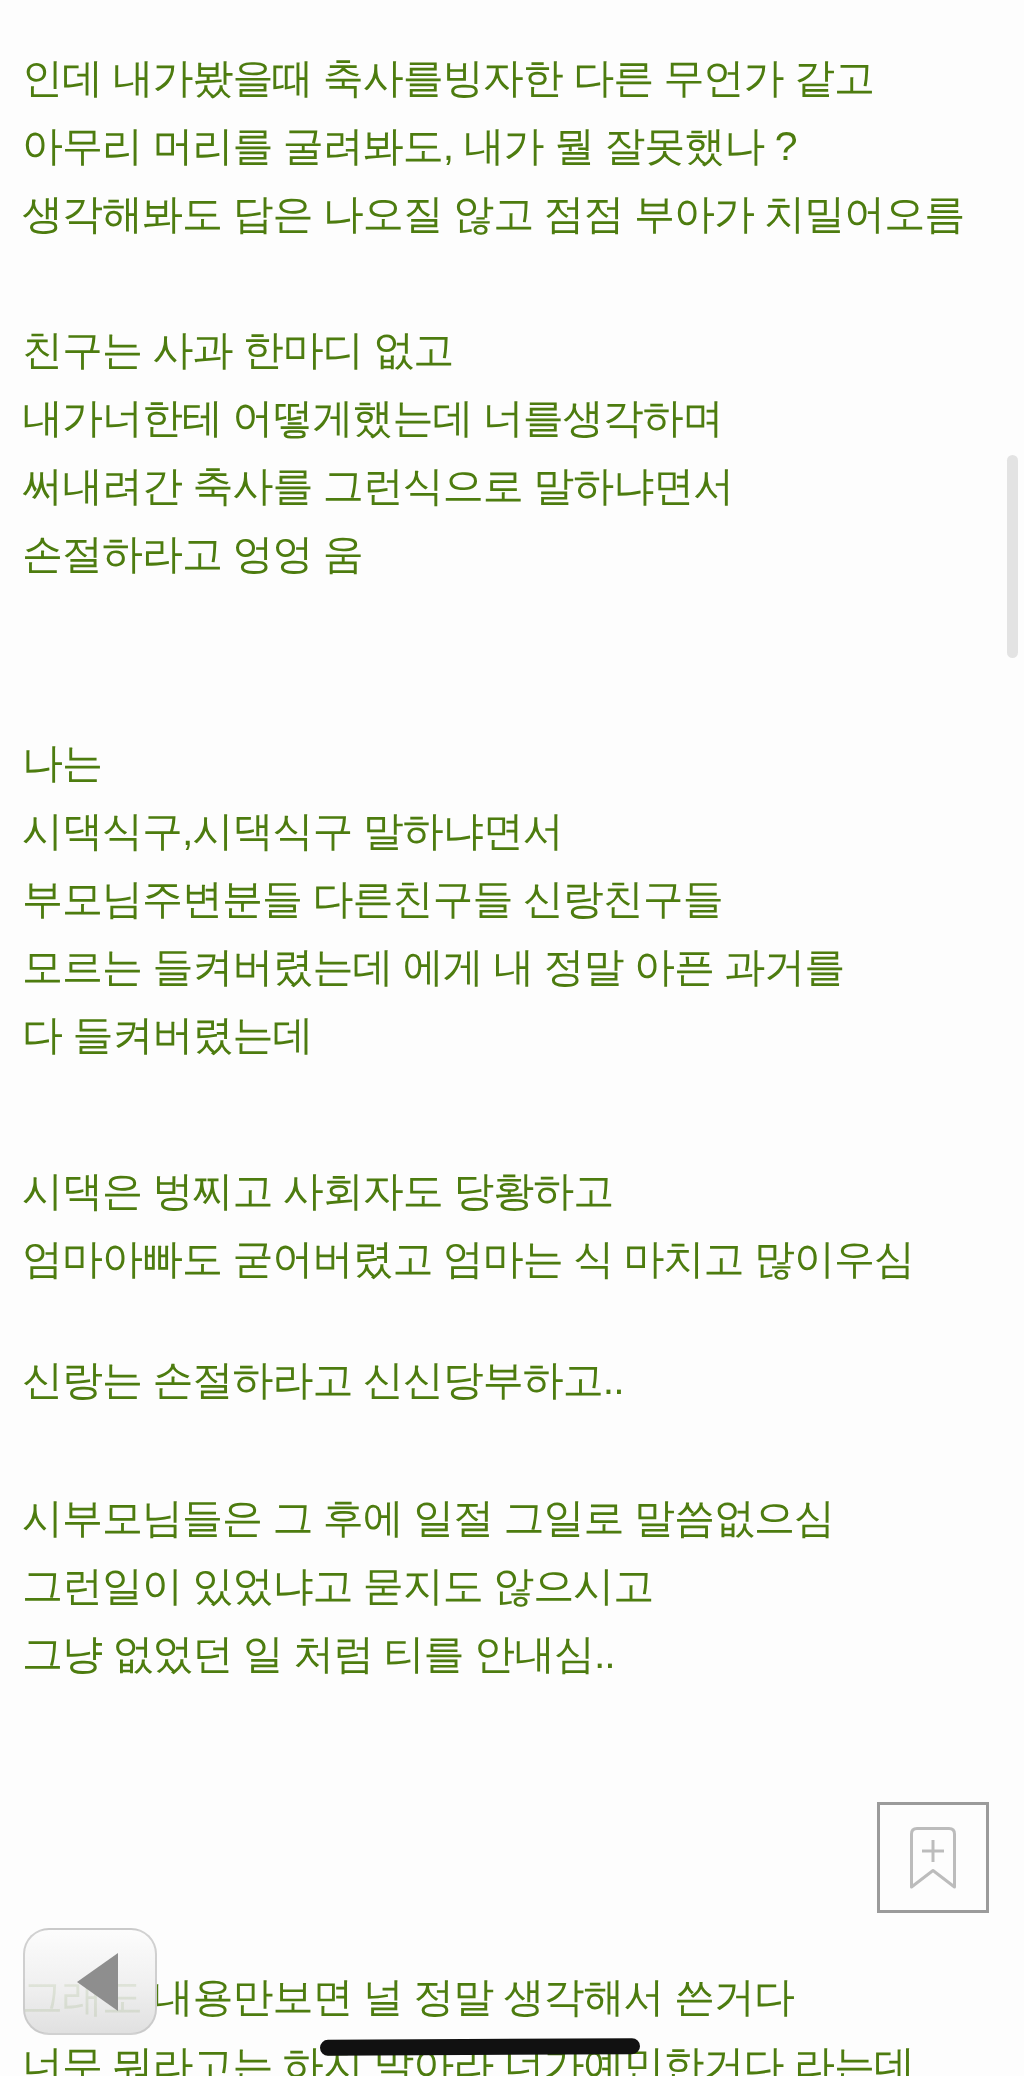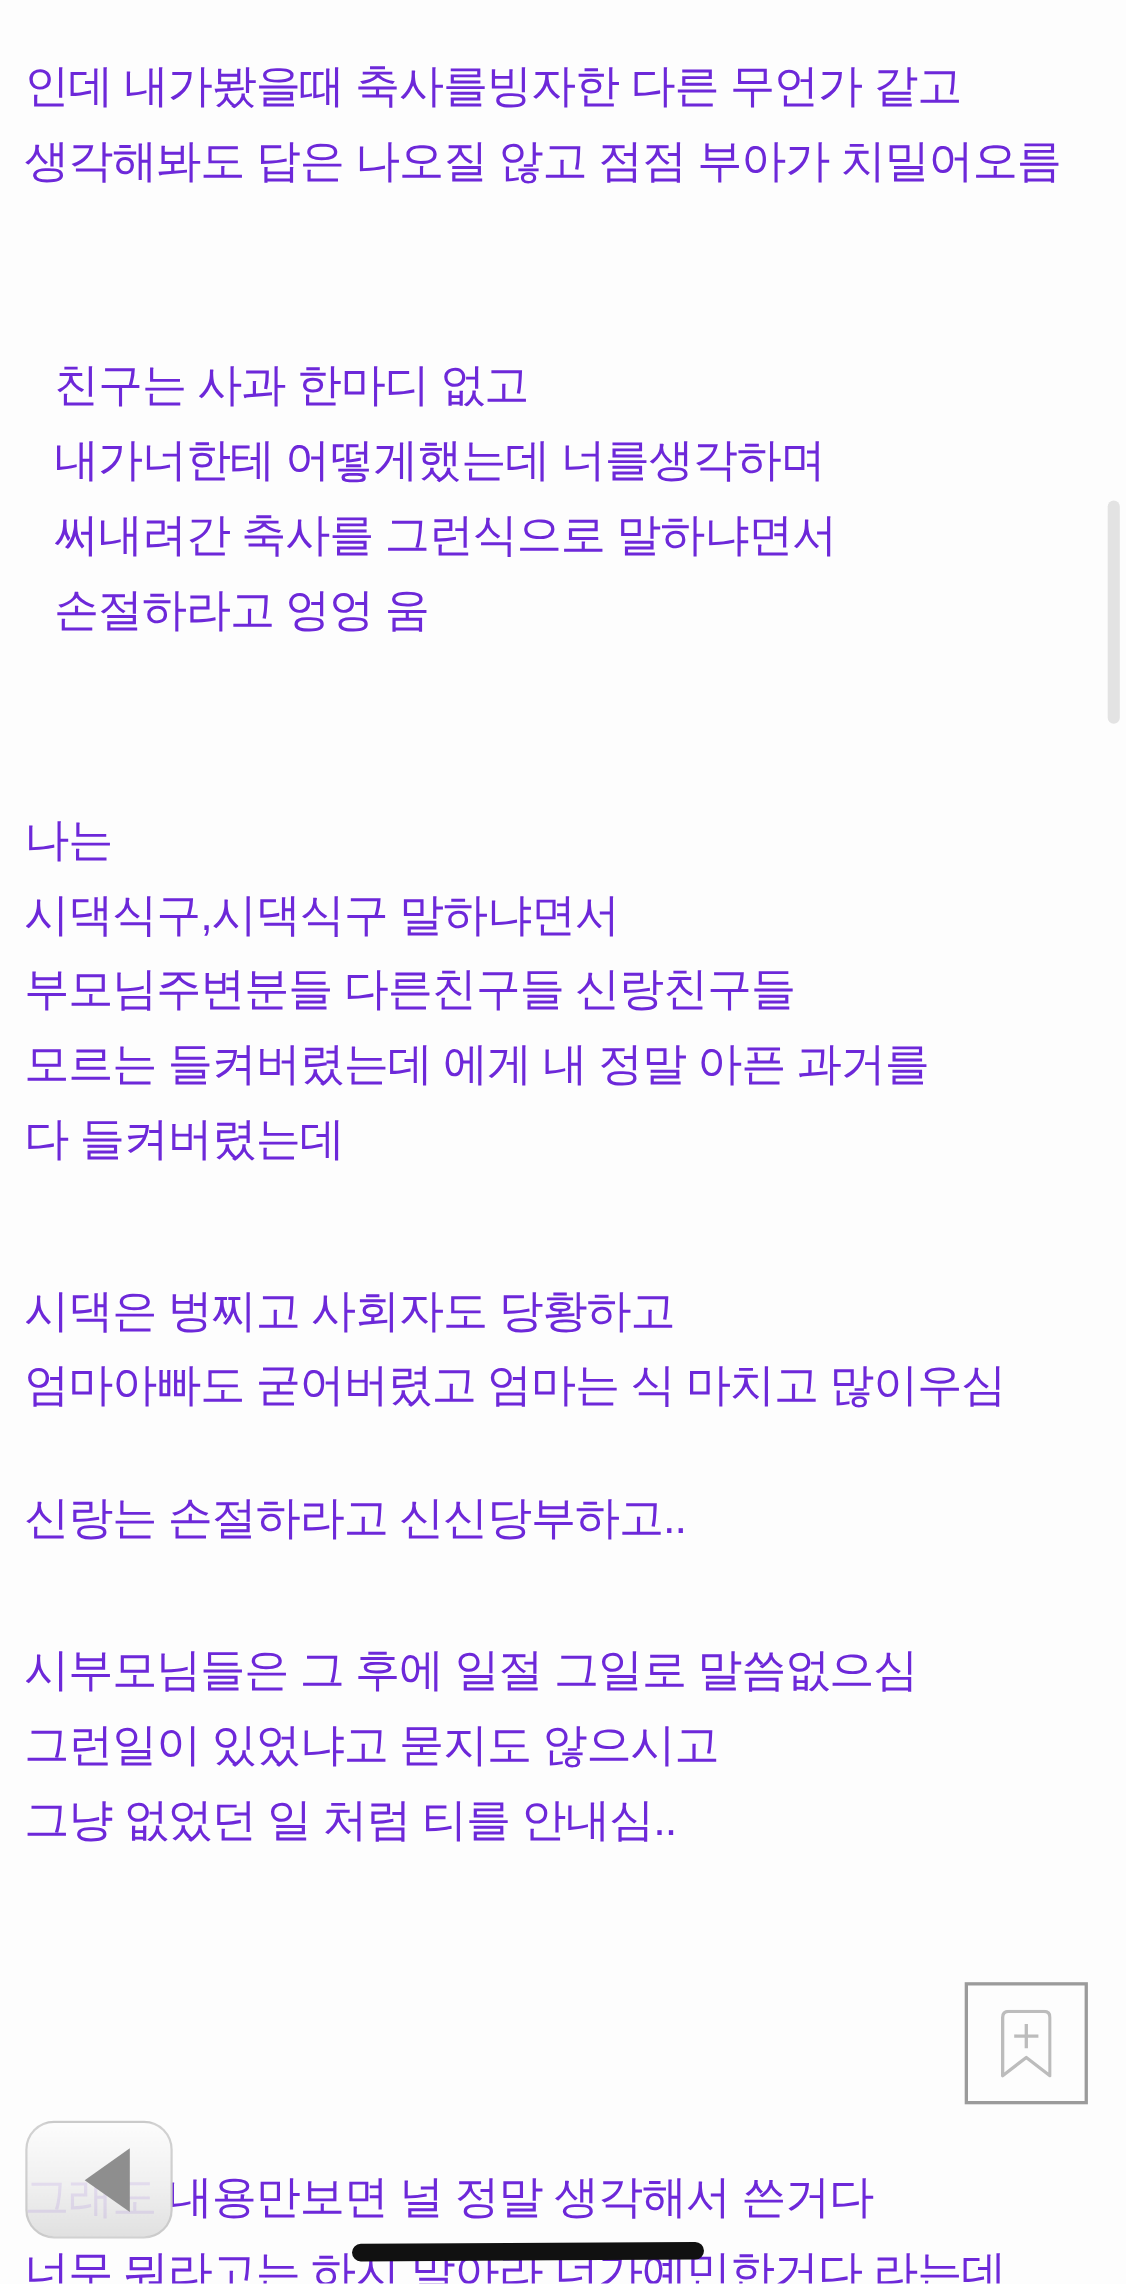--- a/index.html
+++ b/index.html
@@ -11,25 +11,25 @@
     font-family: "Liberation Sans", sans-serif;
   }
   .post-body { position: absolute; inset: 0; }
   .para { position: absolute; left: 22px; right: 0; }
   .line {
     height: 68px;
     line-height: 68px;
     font-size: 41px;
     font-weight: 300;
     letter-spacing: -1px;
-    color: #6d28d9;
+    color: #4d7c0f;
     white-space: nowrap;
   }
   #p1 { top: 44px; }
-  #p2 { top: 316px; margin-left: 27px; }
+  #p2 { top: 316px; }
   #p3 { top: 729px; }
   #p4 { top: 1157px; }
   #p5 { top: 1346px; }
   #p6 { top: 1484px; }
   #p7 { top: 1753px; }
   #p8 { top: 1963px; }
 
   
   .redaction {
     position: absolute;
@@ -102,20 +102,21 @@
     border-right: 41px solid #8e8e8e;
   }
 </style>
 </head>
 <body>
 
 <div class="post-body">
 
   <section class="para" id="p1">
     <div class="line">인데 내가봤을때 축사를빙자한 다른 무언가 같고</div>
+    <div class="line">아무리 머리를 굴려봐도, 내가 뭘 잘못했나 ?</div>
     <div class="line">생각해봐도 답은 나오질 않고 점점 부아가 치밀어오름</div>
   </section>
 
   <section class="para" id="p2">
     <div class="line">친구는 사과 한마디 없고</div>
     <div class="line">내가너한테 어떻게했는데 너를생각하며</div>
     <div class="line">써내려간 축사를 그런식으로 말하냐면서</div>
     <div class="line">손절하라고 엉엉 움</div>
   </section>
 

